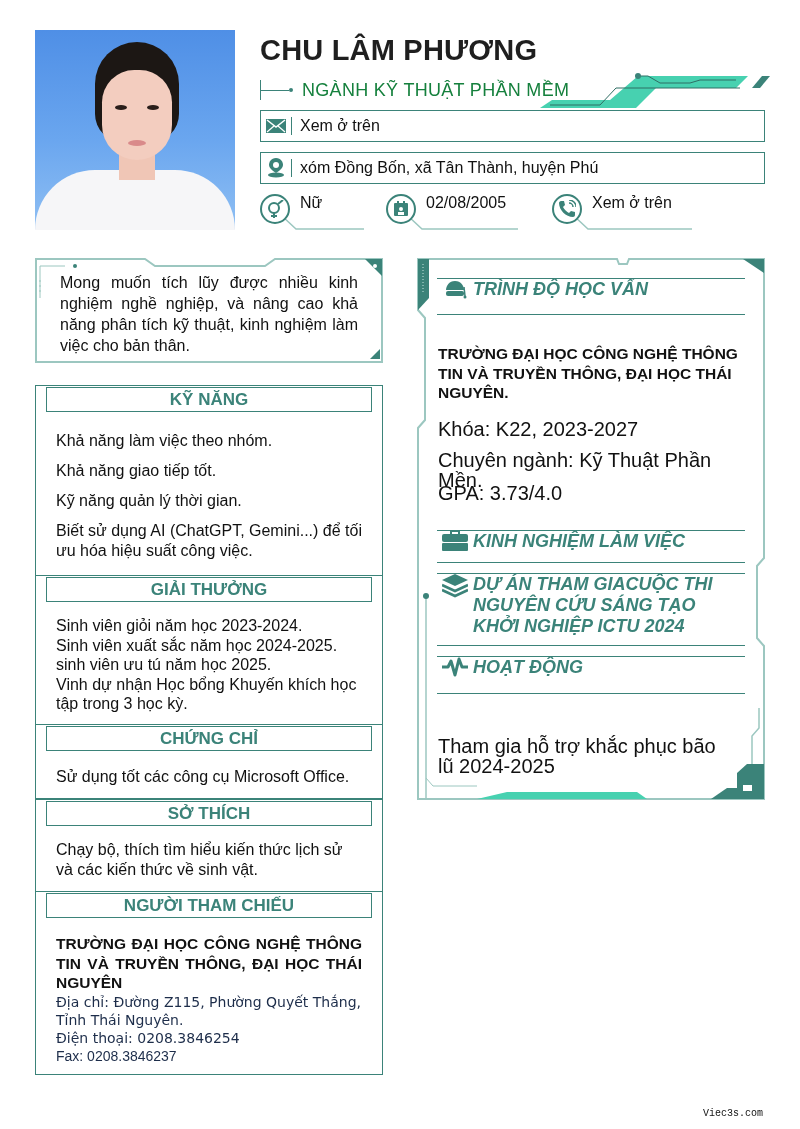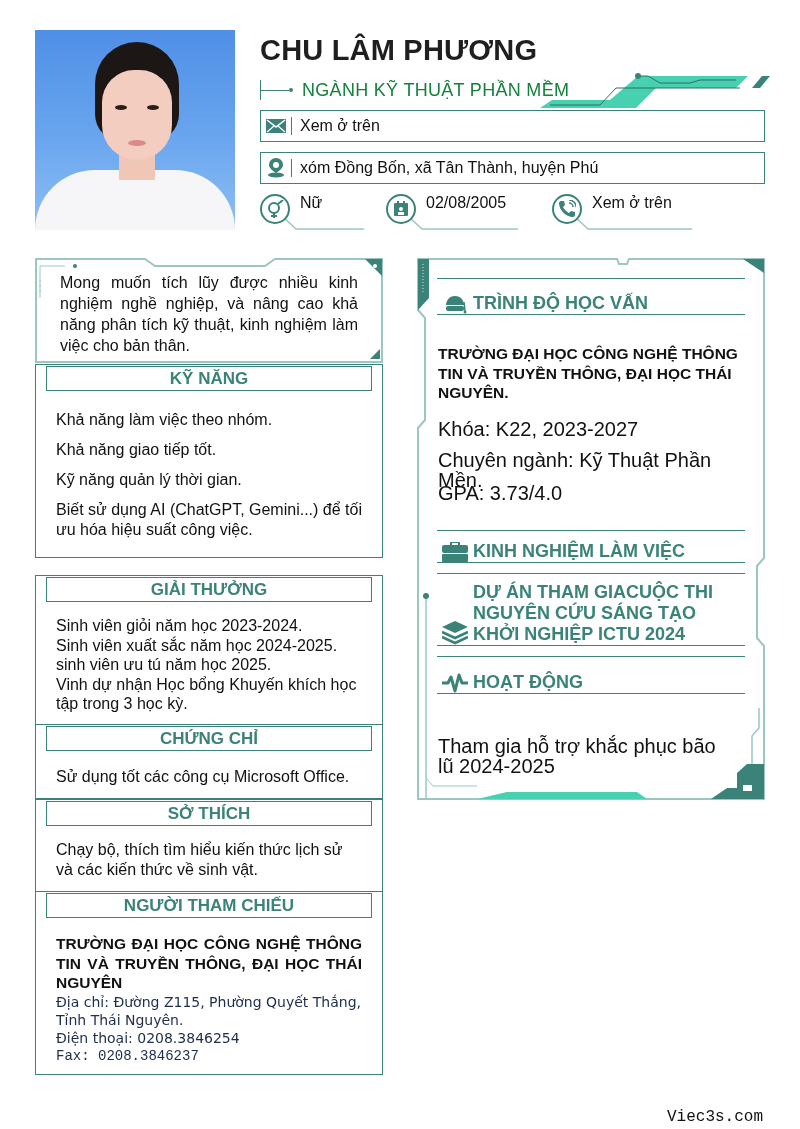--- a/index.html
+++ b/index.html
@@ -43,26 +43,26 @@
   
   .lsec { position: absolute; left: 35px; width: 348px; border: 1.5px solid #3b8379; background: #fff; }
   .lsec .hdr { margin: 1px 10px 0 10px; height: 25px; border: 1.5px solid #3b8379; display: flex; align-items: center; justify-content: center; }
   .lsec .hdr span { font-size: 17px; font-weight: bold; color: #3b8379; }
   .lsec .body { padding: 0 20px 0 20px; font-size: 16px; color: #111; }
   .lsec .body p { margin: 0; }
 
   
   #right-col { position: absolute; left: 417px; top: 258px; width: 348px; height: 542px; }
   #right-col .frame { position: absolute; inset: 0; }
-  .rhdr { position: absolute; left: 20px; width: 308px; border-top: 1.5px solid #3b8379; border-bottom: 1.5px solid #3b8379; display: flex; align-items: flex-end; }
+  .rhdr { position: absolute; left: 20px; width: 308px; border-top: 1.5px solid #3b8379; border-bottom: 1.5px solid #3b8379; display: flex; align-items: flex-start; font-style: italic; }
   .rhdr .ic { width: 36px; display: flex; justify-content: center; align-items: center; }
   .rhdr .lbl { font-size: 18px; font-weight: bold; color: #3b8379; line-height: 21px; }
   .rtext { position: absolute; left: 21px; width: 300px; font-size: 20px; color: #111; line-height: 20px; }
 
-  #footer-brand { position: absolute; right: 37px; top: 1108px; font-family: "Liberation Mono", "DejaVu Sans Mono", monospace; font-size: 16px; color: #111; }
+  #footer-brand { position: absolute; right: 37px; top: 1108px; font-family: "Liberation Mono", "DejaVu Sans Mono", monospace; font-size: 10px; color: #111; }
 </style>
 </head>
 <body>
 
 <div id="photo">
   <div class="shirt"></div>
   <div class="neck"></div>
   <div class="hair"></div>
   <div class="face"></div>
   <div class="eye" style="left:80px"></div>
@@ -163,21 +163,21 @@
     <polygon points="330,1 347,1 347,18" fill="#3b8379"></polygon>
     <circle cx="340" cy="8" r="2" fill="#fff"></circle>
     <polygon points="335,101 345,101 345,91" fill="#3b8379"></polygon>
     <polyline points="5,40 5,8 30,8" fill="none" stroke="#9cc7c0" stroke-width="1"></polyline>
     <circle cx="40" cy="8" r="2" fill="#3b8379"></circle>
     <line x1="5" y1="22" x2="5" y2="35" stroke="#9cc7c0" stroke-width="1" stroke-dasharray="2,3"></line>
   </svg>
   <div id="objective-text">Mong muốn tích lũy được nhiều kinh nghiệm nghề nghiệp, và nâng cao khả năng phân tích kỹ thuật, kinh nghiệm làm việc cho bản thân.</div>
 </div>
 
-<div class="lsec" style="top:364px;height:194px">
+<div class="lsec" style="top:385px;height:194px">
   <div class="hdr">
       <span>KỸ NĂNG</span>
     </div>
   <div class="body" style="padding-top:19px;line-height:20px">
     <p style="margin-bottom:10px">Khả năng làm việc theo nhóm.</p>
     <p style="margin-bottom:10px">Khả năng giao tiếp tốt.</p>
     <p style="margin-bottom:10px">Kỹ năng quản lý thời gian.</p>
     <p>Biết sử dụng AI (ChatGPT, Gemini...) để tối ưu hóa hiệu suất công việc.</p>
   </div>
 </div>
@@ -213,21 +213,21 @@
 </div>
 
 <div class="lsec" style="top:891px;height:184px">
   <div class="hdr">
       <span>NGƯỜI THAM CHIẾU</span>
     </div>
   <div class="body" style="padding-top:16px">
     <p style="font-weight:bold;line-height:19.5px;text-align:justify;font-size:15.5px;">TRƯỜNG ĐẠI HỌC CÔNG NGHỆ THÔNG TIN VÀ TRUYỀN THÔNG, ĐẠI HỌC THÁI NGUYÊN</p>
     <p style="font-family:'DejaVu Sans','Liberation Sans',sans-serif;font-size:14px;color:#1d2d4a;line-height:18px;">Địa chỉ: Đường Z115, Phường Quyết Thắng, Tỉnh Thái Nguyên.</p>
     <p style="font-family:'DejaVu Sans','Liberation Sans',sans-serif;font-size:14px;color:#1d2d4a;line-height:18px;">Điện thoại: 0208.3846254</p>
-    <p style="font-family:Liberation Mono, monospace;font-size:14px;color:#1d2d4a;line-height:18px;">Fax: 0208.3846237</p>
+    <p style="font-family:Liberation Sans, sans-serif;font-size:14px;color:#1d2d4a;line-height:18px;">Fax: 0208.3846237</p>
   </div>
 </div>
 
 <div id="right-col">
   <svg class="frame" width="348" height="542" viewBox="0 0 348 542">
     <polygon points="1,1 200,1 202,6 210,6 212,1 347,1 347,300 340,308 340,380 347,388 347,541 1,541 1,170 8,162 8,60 1,52" fill="#fff" stroke="#9cc7c0" stroke-width="2"></polygon>
     <polygon points="1,1 12,1 12,40 1,52" fill="#3b8379"></polygon>
     <line x1="6" y1="6" x2="6" y2="36" stroke="#c5e3de" stroke-width="1" stroke-dasharray="1,2"></line>
     <polygon points="326,1 347,1 347,15" fill="#3b8379"></polygon>
     <polygon points="60,541 90,534 220,534 230,541" fill="#47d1b0"></polygon>

